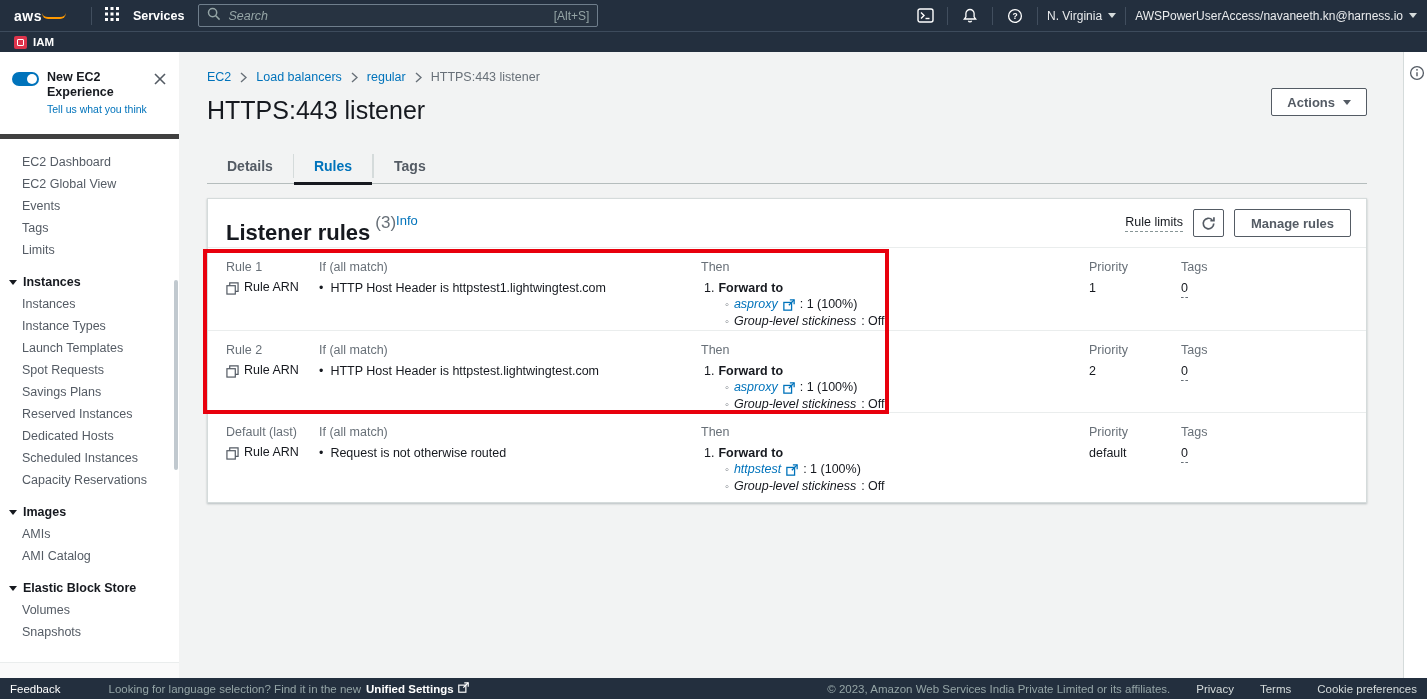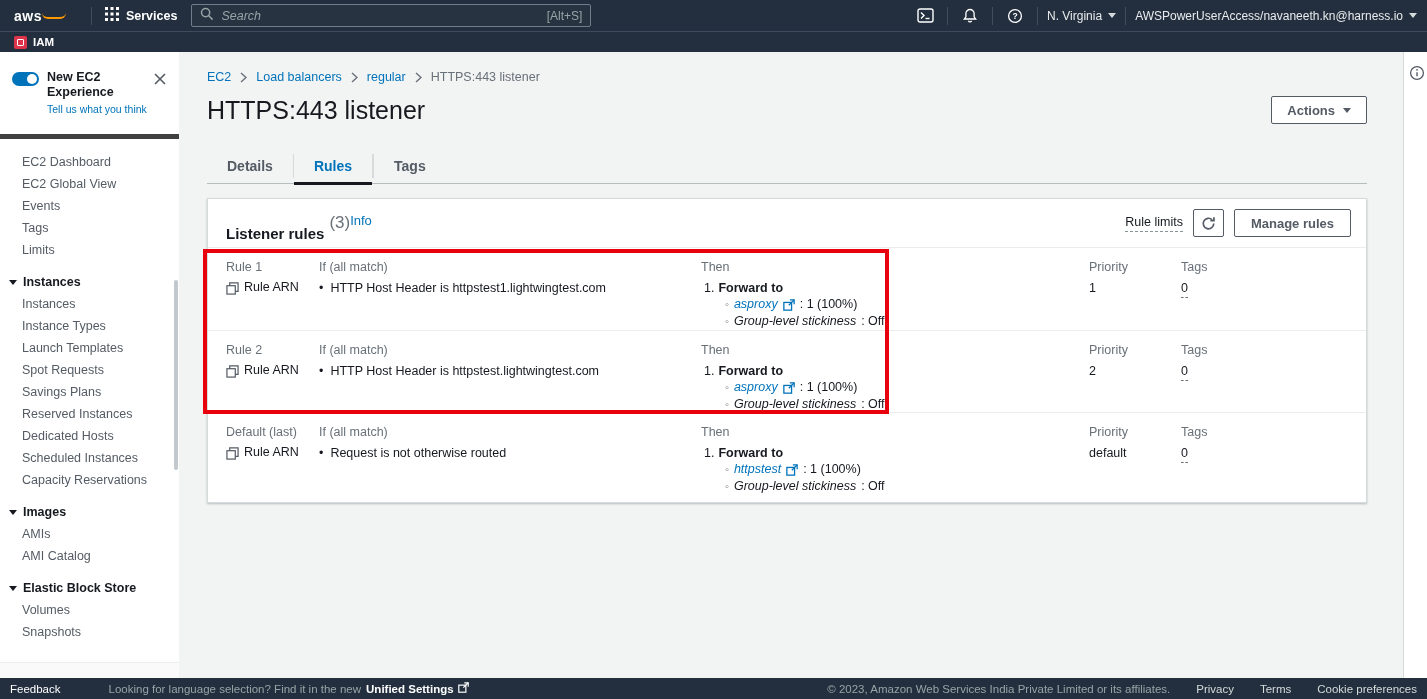--- a/index.html
+++ b/index.html
@@ -9,21 +9,21 @@
   *{box-sizing:border-box; margin:0; padding:0;}
   html,body{width:1427px; height:699px; overflow:hidden;}
   body{font-family:"Liberation Sans", sans-serif; position:relative; background:var(--page_bg,#f2f3f3); color:var(--text_dark,#16191f);}
 
   
   .topnav{position:absolute; left:0; top:0; width:1427px; height:31px; background:var(--topnav_bg,#232f3e); display:flex; align-items:center; color:#fff; z-index:40; padding:0 10px;}
   .aws-logo{display:flex; flex-direction:row; align-items:center; margin:0 16px 0 4px; cursor:pointer;}
   .aws-logo .aws-word{font-size:14px; font-weight:700; line-height:12px; letter-spacing:.5px;}
   .aws-logo .aws-swoosh{width:24px; height:6px; border-bottom:2px solid var(--aws_orange,#ff9900); border-radius:0 0 11px 11px;}
   .vdiv{width:1px; height:18px; background:#414e5e; margin:0 9px;}
-  .nav-item{display:flex; align-items:center; gap:7px; font-size:12.5px; font-weight:700; cursor:pointer; padding:0 4px;}
+  .nav-item{display:flex; align-items:center; gap:14px; font-size:12.5px; font-weight:700; cursor:pointer; padding:0 4px;}
   .searchbox{display:flex; align-items:center; gap:7px; width:400px; height:23px; border:1px solid #6f7e8c; border-radius:2px; margin-left:10px; padding:0 8px; background:rgba(255,255,255,0.02);}
   .searchbox input{flex:1; background:transparent; border:none; outline:none; color:#fff; font-size:12.5px; font-family:"Liberation Sans", sans-serif;}
   .searchbox input::placeholder{color:#95a5a6; font-style:italic;}
   .search-shortcut{color:#95a5a6; font-size:12px;}
   .topnav-right{margin-left:auto; display:flex; align-items:center;}
   .icon-btn{display:flex; align-items:center; justify-content:center; width:26px; height:26px; cursor:pointer;}
   .nav-text{font-size:12px; color:#e9ebed; display:flex; align-items:center; gap:6px; cursor:pointer; white-space:nowrap;}
   .caret-down{width:0; height:0; border-left:4px solid transparent; border-right:4px solid transparent; border-top:5px solid #d5dbdb; display:inline-block;}
 
   
@@ -54,34 +54,34 @@
   .help-rail .icon-btn{margin:8px auto 0 auto;}
 
   
   .main{position:absolute; left:179px; top:52px; width:1224px; height:626px; background:var(--page_bg,#f2f3f3); z-index:4;}
   .breadcrumb{position:absolute; left:28px; top:18px; display:flex; align-items:center; gap:9px; font-size:12.5px;}
   .crumb-link{color:var(--accent,#0073bb); cursor:pointer;}
   .crumb-current{color:#687078;}
   .crumb-sep svg{display:block;}
   .page-title{position:absolute; left:28px; top:44px; font-size:25px; font-weight:400; color:var(--text_dark);}
   .btn{display:inline-flex; align-items:center; justify-content:center; gap:8px; border:1px solid #545b64; border-radius:2px; background:#fff; color:#545b64; font-size:13px; font-weight:700; cursor:pointer; font-family:"Liberation Sans", sans-serif;}
-  .actions-btn{position:absolute; right:36px; top:44px; height:28px; padding:0 15px;}
+  .actions-btn{position:absolute; right:36px; top:36px; height:28px; padding:0 15px;}
   .btn .caret-down{border-top-color:#545b64;}
 
   
   .tabs{position:absolute; left:28px; top:96px; width:1160px; display:flex; align-items:center; border-bottom:1px solid #b5bdbd; height:36px;}
   .tab{padding:0 20px; font-size:14px; font-weight:700; color:var(--text_gray,#545b64); cursor:pointer; position:relative; height:36px; display:flex; align-items:center;}
   .tab.active{color:var(--accent,#0073bb);}
   .tab.active::after{content:""; position:absolute; left:0; right:0; bottom:-1px; height:3px; background:#16191f;}
   .tab-divider{width:1px; height:24px; background:#d5dbdb;}
 
   
   .card{position:absolute; left:28px; top:146px; width:1160px; height:305px; background:#fff; border:1px solid #d5dbdb; border-radius:0; box-shadow:0 1px 2px rgba(0,28,36,.25); z-index:1;}
   .card-header{display:flex; align-items:center; height:49px; padding:0 15px 0 18px; border-bottom:1px solid #eaeded;}
-  .card-title{font-size:15px; font-weight:700; color:var(--text_dark);margin-top:20px;}
+  .card-title{font-size:22px; font-weight:700; color:var(--text_dark);margin-top:20px;}
   .card-count{font-size:17px; font-weight:400; color:#687078; margin-left:5px;}
   .info-link{font-size:13px; color:var(--accent,#0073bb); position:relative; top:-3px; cursor:pointer;}
   .card-header-right{margin-left:auto; display:flex; align-items:center; gap:10px;}
   .rule-limits{font-size:12.5px; color:var(--text_dark); border-bottom:1px dashed #879596; padding-bottom:2px; cursor:pointer;}
   .refresh-btn{width:31px; height:28px; padding:0;}
   .manage-btn{height:28px; padding:0 16px;}
 
   
   .rule-row{display:grid; grid-template-columns:93px 382px 388px 92px 1fr; padding:12px 12px 0 18px; height:82px; font-size:12.5px;}
   .rule-row + .rule-row{border-top:1px solid #eaeded;}

